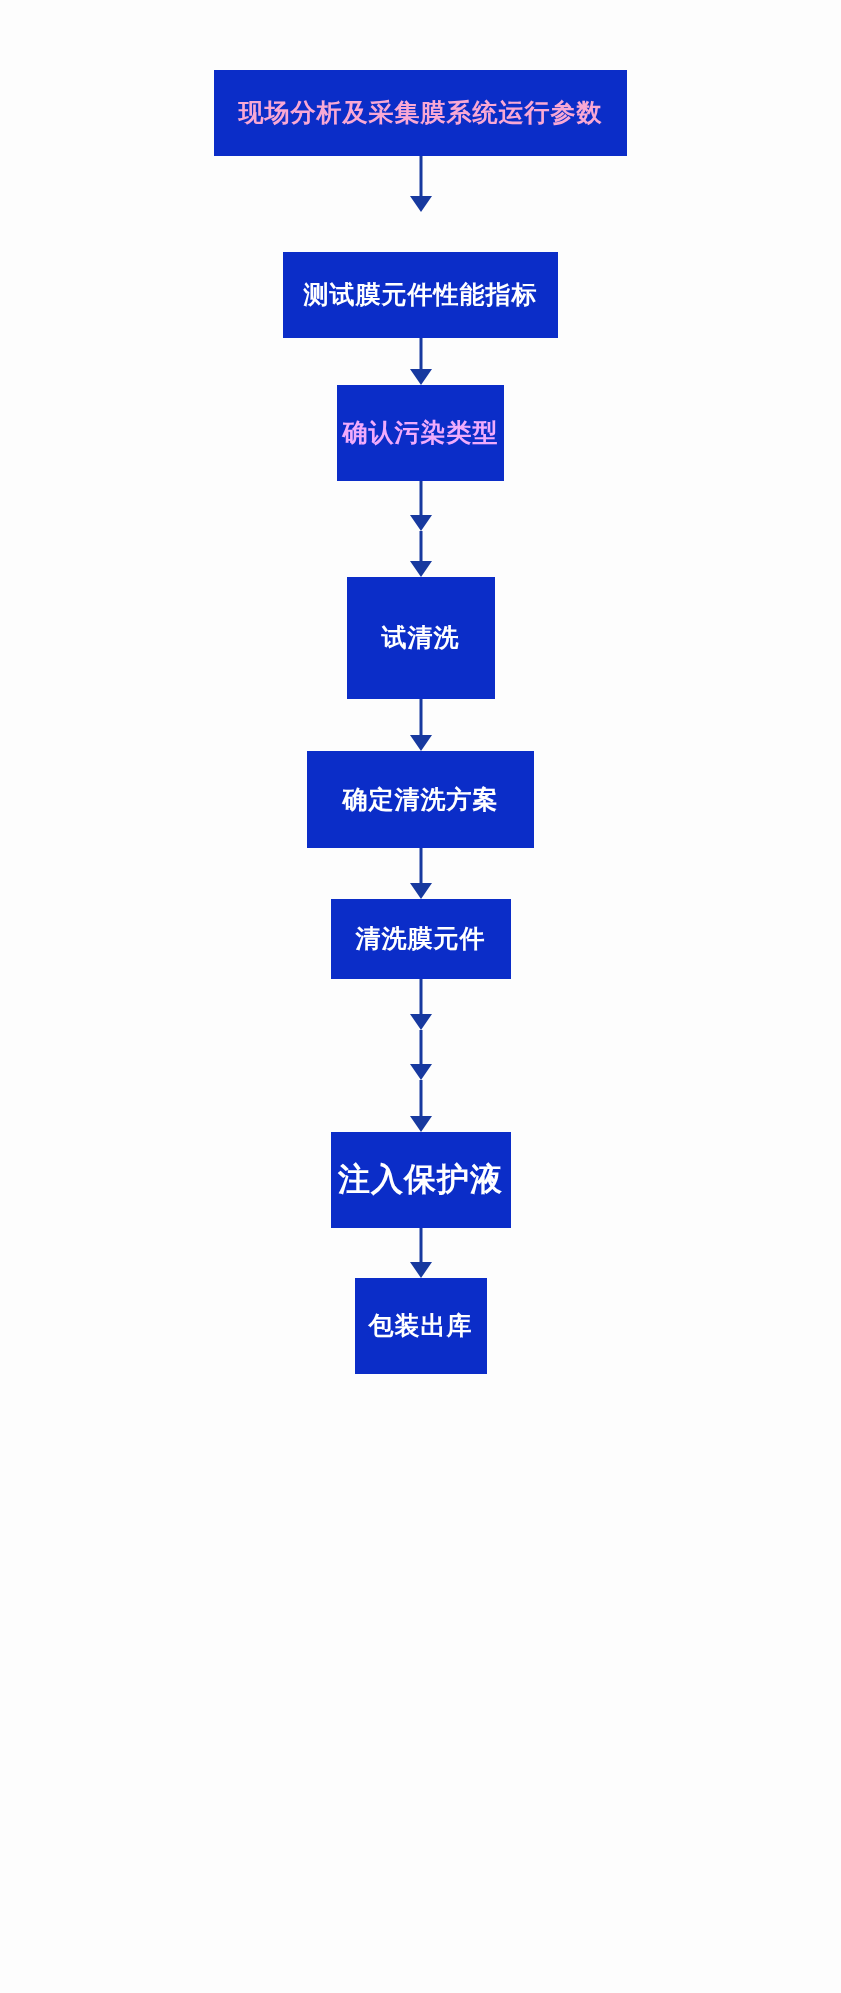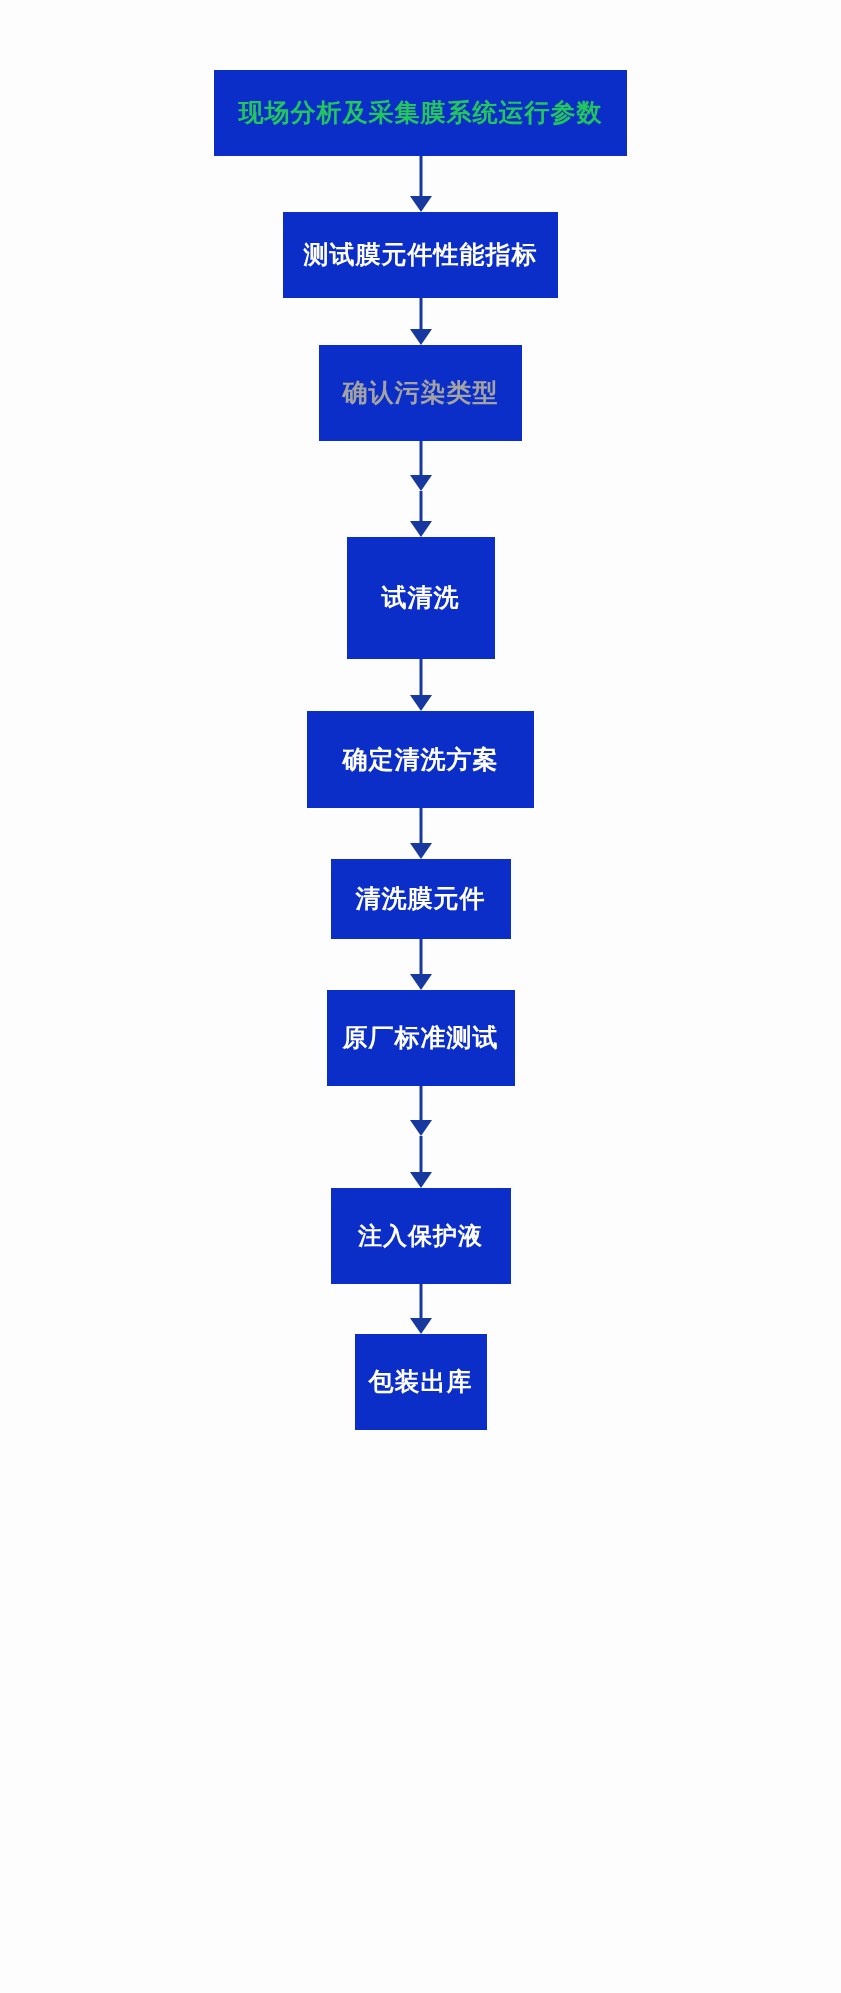--- a/index.html
+++ b/index.html
@@ -78,39 +78,39 @@
     border-right: 11px solid transparent;
     border-top: 16px solid #17399f;
   }
 </style>
 </head>
 <body>
 
 <div id="page">
   <div id="flow" style="padding-top: 70px;">
       <div class="node-wrap">
-        <div class="node" style="width: 413px; height: 86px; font-size: 25px; background: rgb(11, 45, 200); color: #22c55e;">
+        <div class="node" style="width: 413px; height: 86px; font-size: 25px; background: rgb(11, 45, 200); color: #f9a8d4;">
           <span class="node-label">现场分析及采集膜系统运行参数</span>
         </div>
       </div>
       <div class="connector" style="height: 56px;">
         <div class="stem" style="height: 40px; background: rgb(23, 57, 159);"></div>
         <div class="head" style="border-top-color: rgb(23, 57, 159);"></div>
       </div>
       <div class="node-wrap">
-        <div class="node" style="width: 275px; height: 86px; font-size: 25px; background: rgb(11, 45, 200); color: rgb(255, 255, 255);">
+        <div class="node" style="width: 275px; height: 86px; font-size: 25px; background: rgb(11, 45, 200); color: rgb(255, 255, 255); margin-top: 40px;">
           <span class="node-label">测试膜元件性能指标</span>
         </div>
       </div>
       <div class="connector" style="height: 47px;">
         <div class="stem" style="height: 31px; background: rgb(23, 57, 159);"></div>
         <div class="head" style="border-top-color: rgb(23, 57, 159);"></div>
       </div>
       <div class="node-wrap">
-        <div class="node" style="width: 203px; height: 96px; font-size: 25px; background: rgb(11, 45, 200); color: #a3a3a3;">
+        <div class="node" style="width: 167px; height: 96px; font-size: 25px; background: rgb(11, 45, 200); color: #f0abfc;">
           <span class="node-label">确认污染类型</span>
         </div>
       </div>
       <div class="connector" style="height: 50px;">
         <div class="stem" style="height: 34px; background: rgb(23, 57, 159);"></div>
         <div class="head" style="border-top-color: rgb(23, 57, 159);"></div>
       </div>
       <div class="connector" style="height: 46px;">
         <div class="stem" style="height: 30px; background: rgb(23, 57, 159);"></div>
         <div class="head" style="border-top-color: rgb(23, 57, 159);"></div>
@@ -135,35 +135,30 @@
       </div>
       <div class="node-wrap">
         <div class="node" style="width: 180px; height: 80px; font-size: 25px; background: rgb(11, 45, 200); color: rgb(255, 255, 255);">
           <span class="node-label">清洗膜元件</span>
         </div>
       </div>
       <div class="connector" style="height: 51px;">
         <div class="stem" style="height: 35px; background: rgb(23, 57, 159);"></div>
         <div class="head" style="border-top-color: rgb(23, 57, 159);"></div>
       </div>
-      <div class="node-wrap">
-        <div class="node" style="width: 188px; height: 96px; font-size: 25px; background: rgb(11, 45, 200); color: rgb(255, 255, 255);">
-          <span class="node-label">原厂标准测试</span>
-        </div>
-      </div>
       <div class="connector" style="height: 50px;">
         <div class="stem" style="height: 34px; background: rgb(23, 57, 159);"></div>
         <div class="head" style="border-top-color: rgb(23, 57, 159);"></div>
       </div>
       <div class="connector" style="height: 52px;">
         <div class="stem" style="height: 36px; background: rgb(23, 57, 159);"></div>
         <div class="head" style="border-top-color: rgb(23, 57, 159);"></div>
       </div>
       <div class="node-wrap">
-        <div class="node" style="width: 180px; height: 96px; font-size: 24px; background: rgb(11, 45, 200); color: rgb(255, 255, 255);">
+        <div class="node" style="width: 180px; height: 96px; font-size: 32px; background: rgb(11, 45, 200); color: rgb(255, 255, 255);">
           <span class="node-label">注入保护液</span>
         </div>
       </div>
       <div class="connector" style="height: 50px;">
         <div class="stem" style="height: 34px; background: rgb(23, 57, 159);"></div>
         <div class="head" style="border-top-color: rgb(23, 57, 159);"></div>
       </div>
       <div class="node-wrap">
         <div class="node" style="width: 132px; height: 96px; font-size: 25px; background: rgb(11, 45, 200); color: rgb(255, 255, 255);">
           <span class="node-label">包装出库</span>

